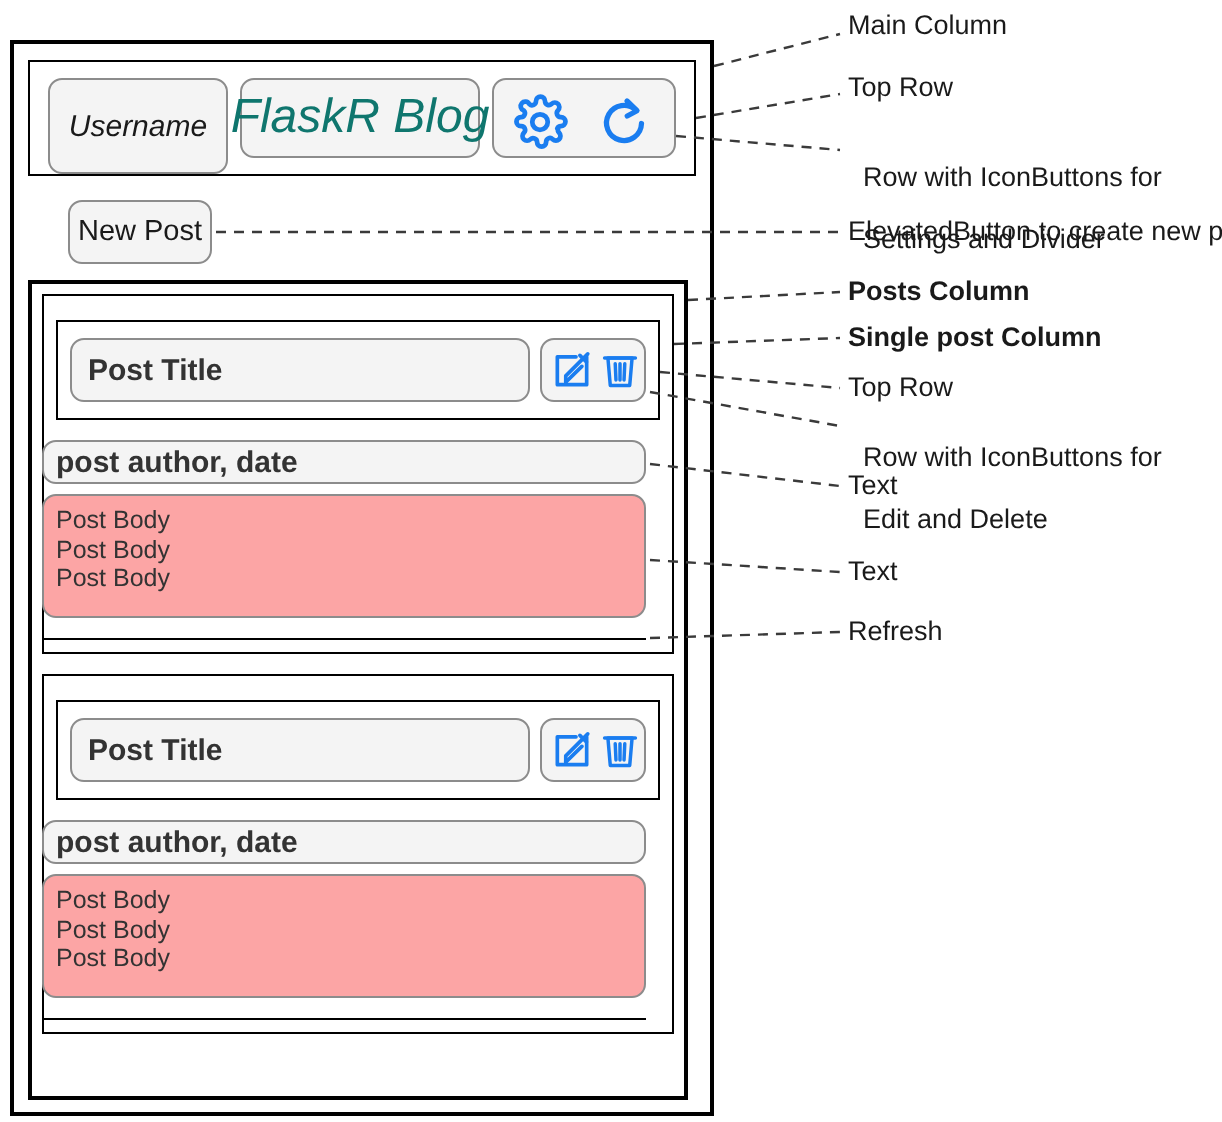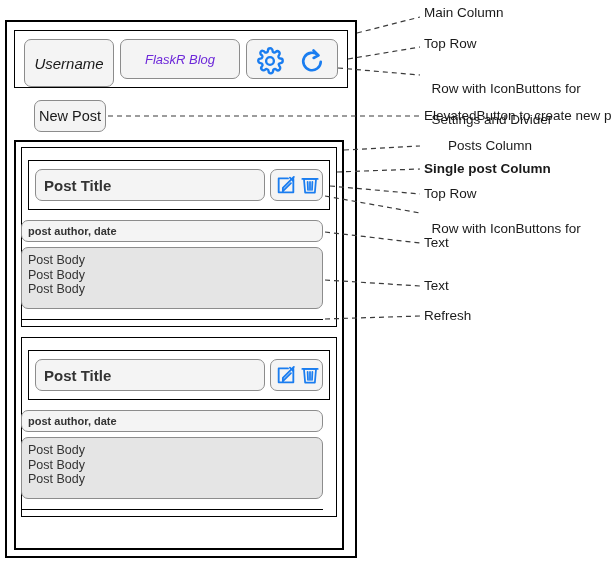--- a/index.html
+++ b/index.html
@@ -46,44 +46,44 @@
     justify-content: flex-start;
     font-weight: bold;
   }
 
   .label-username {
     font-size: 15px;
     font-style: italic;
     color: #1a1a1a;
   }
   .label-blog {
-    font-size: 13px;
+    font-size: 24px;
     font-style: italic;
-    color: #6d28d9;
+    color: #0f766e;
   }
   .label-newpost {
     font-size: 14.5px;
     color: #1a1a1a;
   }
   .label-posttitle {
     font-size: 15px;
     color: #333333;
     padding-left: 8px;
   }
   .label-meta {
-    font-size: 11px;
+    font-size: 15px;
     color: #333333;
     padding-left: 6px;
   }
   .body-box {
     position: absolute;
     box-sizing: border-box;
     border: 1px solid #8c8c8c;
     border-radius: 7px;
-    background: #e5e5e5;
+    background: #fca5a5;
     padding: 5px 0 0 6px;
   }
   .body-line {
     font-size: 12.5px;
     line-height: 14.6px;
     color: #333333;
     display: block;
   }
 
   
@@ -251,27 +251,28 @@
 
 <div class="anno" style="left:424px; top:36px;">Top Row</div>
 
 <div class="anno" style="left:424px; top:65px;">
   <span>Row with IconButtons for</span><br>
   <span>Settings and Divider</span>
 </div>
 
 <div class="anno" style="left:424px; top:108px;">ElevatedButton to create new post</div>
 
-<div class="anno" style="left:448px; top:138px;">Posts Column</div>
+<div class="anno" style="left:424px; top:138px;font-weight:bold;">Posts Column</div>
 
 <div class="anno" style="left:424px; top:161px;font-weight:bold;">Single post Column</div>
 
 <div class="anno" style="left:424px; top:186px;">Top Row</div>
 
 <div class="anno" style="left:424px; top:205px;">
   <span>Row with IconButtons for</span><br>
+  <span>Edit and Delete</span>
 </div>
 
 <div class="anno" style="left:424px; top:235px;">Text</div>
 
 <div class="anno" style="left:424px; top:278px;">Text</div>
 
 <div class="anno" style="left:424px; top:308px;">Refresh</div>
 
 </body></html>

